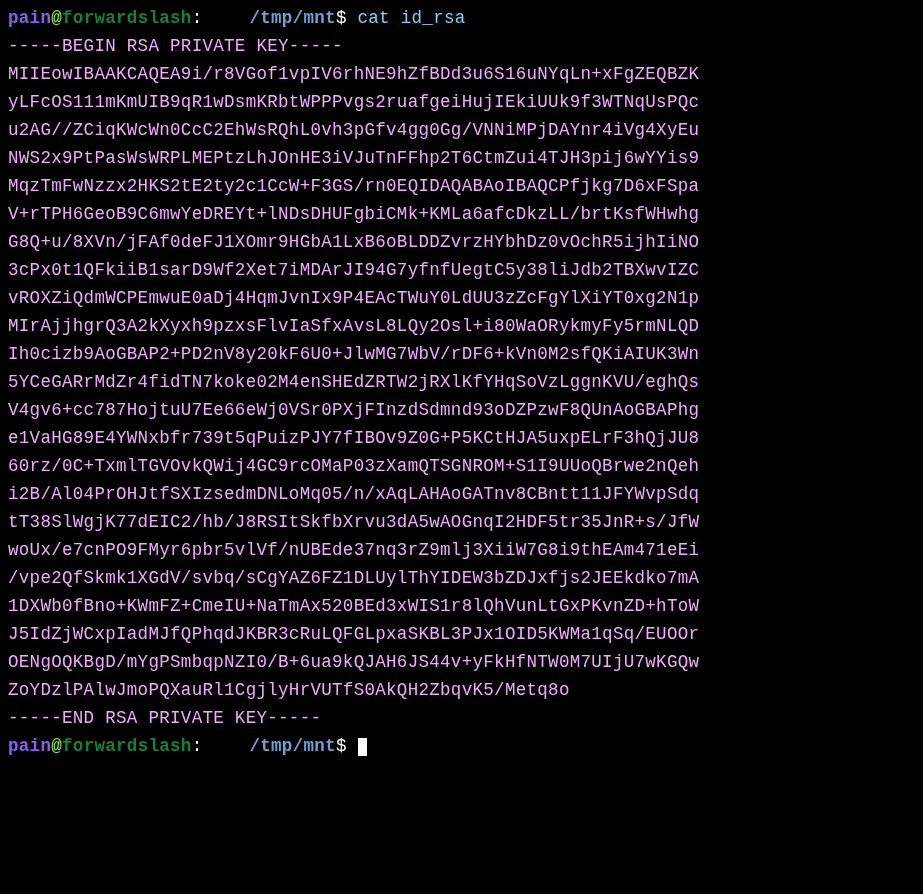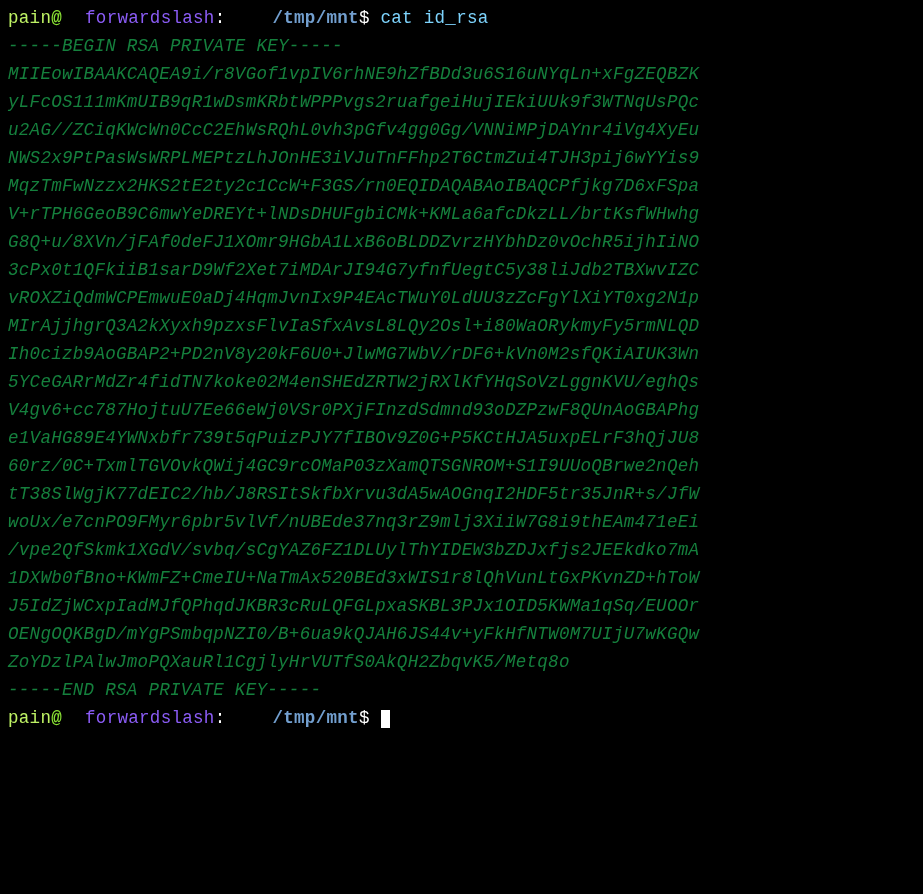--- a/index.html
+++ b/index.html
@@ -15,52 +15,50 @@
       color: #ffffff;
       padding: 4px 8px;
       width: 923px;
       min-height: 894px;
       letter-spacing: 0.3px;
     }
     .prompt-line {
       white-space: pre;
     }
     .user {
-      color: #bef264;
-      font-weight: normal;
+      color: #8b5cf6;
+      font-weight: bold;
     }
     .at {
       color: #8ae234;
       font-weight: bold;
     }
     .host {
-      color: #8b5cf6;
-      font-weight: normal;
-      margin-left: 23px;
+      color: #15803d;
+      font-weight: bold;
     }
     .colon {
       color: #ffffff;
     }
     .path {
       color: #729fcf;
       font-weight: bold;
       margin-left: 47px;
     }
     .dollar {
       color: #ffffff;
     }
     .command {
       color: #7dd3fc;
     }
     .output {
-      color: #15803d;
+      color: #f0abfc;
       white-space: pre-wrap;
       word-break: break-all;
       font-weight: normal;
-      font-style: italic;
     }
     .cursor {
       display: inline-block;
       width: 9px;
       height: 18px;
       background-color: #ffffff;
       vertical-align: text-bottom;
     }
   </style>
 </head>
@@ -77,20 +75,21 @@
     <div class="output">V+rTPH6GeoB9C6mwYeDREYt+lNDsDHUFgbiCMk+KMLa6afcDkzLL/brtKsfWHwhg</div>
     <div class="output">G8Q+u/8XVn/jFAf0deFJ1XOmr9HGbA1LxB6oBLDDZvrzHYbhDz0vOchR5ijhIiNO</div>
     <div class="output">3cPx0t1QFkiiB1sarD9Wf2Xet7iMDArJI94G7yfnfUegtC5y38liJdb2TBXwvIZC</div>
     <div class="output">vROXZiQdmWCPEmwuE0aDj4HqmJvnIx9P4EAcTWuY0LdUU3zZcFgYlXiYT0xg2N1p</div>
     <div class="output">MIrAjjhgrQ3A2kXyxh9pzxsFlvIaSfxAvsL8LQy2Osl+i80WaORykmyFy5rmNLQD</div>
     <div class="output">Ih0cizb9AoGBAP2+PD2nV8y20kF6U0+JlwMG7WbV/rDF6+kVn0M2sfQKiAIUK3Wn</div>
     <div class="output">5YCeGARrMdZr4fidTN7koke02M4enSHEdZRTW2jRXlKfYHqSoVzLggnKVU/eghQs</div>
     <div class="output">V4gv6+cc787HojtuU7Ee66eWj0VSr0PXjFInzdSdmnd93oDZPzwF8QUnAoGBAPhg</div>
     <div class="output">e1VaHG89E4YWNxbfr739t5qPuizPJY7fIBOv9Z0G+P5KCtHJA5uxpELrF3hQjJU8</div>
     <div class="output">60rz/0C+TxmlTGVOvkQWij4GC9rcOMaP03zXamQTSGNROM+S1I9UUoQBrwe2nQeh</div>
+    <div class="output">i2B/Al04PrOHJtfSXIzsedmDNLoMq05/n/xAqLAHAoGATnv8CBntt11JFYWvpSdq</div>
     <div class="output">tT38SlWgjK77dEIC2/hb/J8RSItSkfbXrvu3dA5wAOGnqI2HDF5tr35JnR+s/JfW</div>
     <div class="output">woUx/e7cnPO9FMyr6pbr5vlVf/nUBEde37nq3rZ9mlj3XiiW7G8i9thEAm471eEi</div>
     <div class="output">/vpe2QfSkmk1XGdV/svbq/sCgYAZ6FZ1DLUylThYIDEW3bZDJxfjs2JEEkdko7mA</div>
     <div class="output">1DXWb0fBno+KWmFZ+CmeIU+NaTmAx520BEd3xWIS1r8lQhVunLtGxPKvnZD+hToW</div>
     <div class="output">J5IdZjWCxpIadMJfQPhqdJKBR3cRuLQFGLpxaSKBL3PJx1OID5KWMa1qSq/EUOOr</div>
     <div class="output">OENgOQKBgD/mYgPSmbqpNZI0/B+6ua9kQJAH6JS44v+yFkHfNTW0M7UIjU7wKGQw</div>
     <div class="output">ZoYDzlPAlwJmoPQXauRl1CgjlyHrVUTfS0AkQH2ZbqvK5/Metq8o</div>
   </div>
 <div class="output">-----END RSA PRIVATE KEY-----</div>
 <div class="prompt-line"><span class="user">pain</span><span class="at">@</span><span class="host">forwardslash</span><span class="colon">:</span><span class="path">/tmp/mnt</span><span class="dollar">$</span> <span class="cursor"></span></div>

